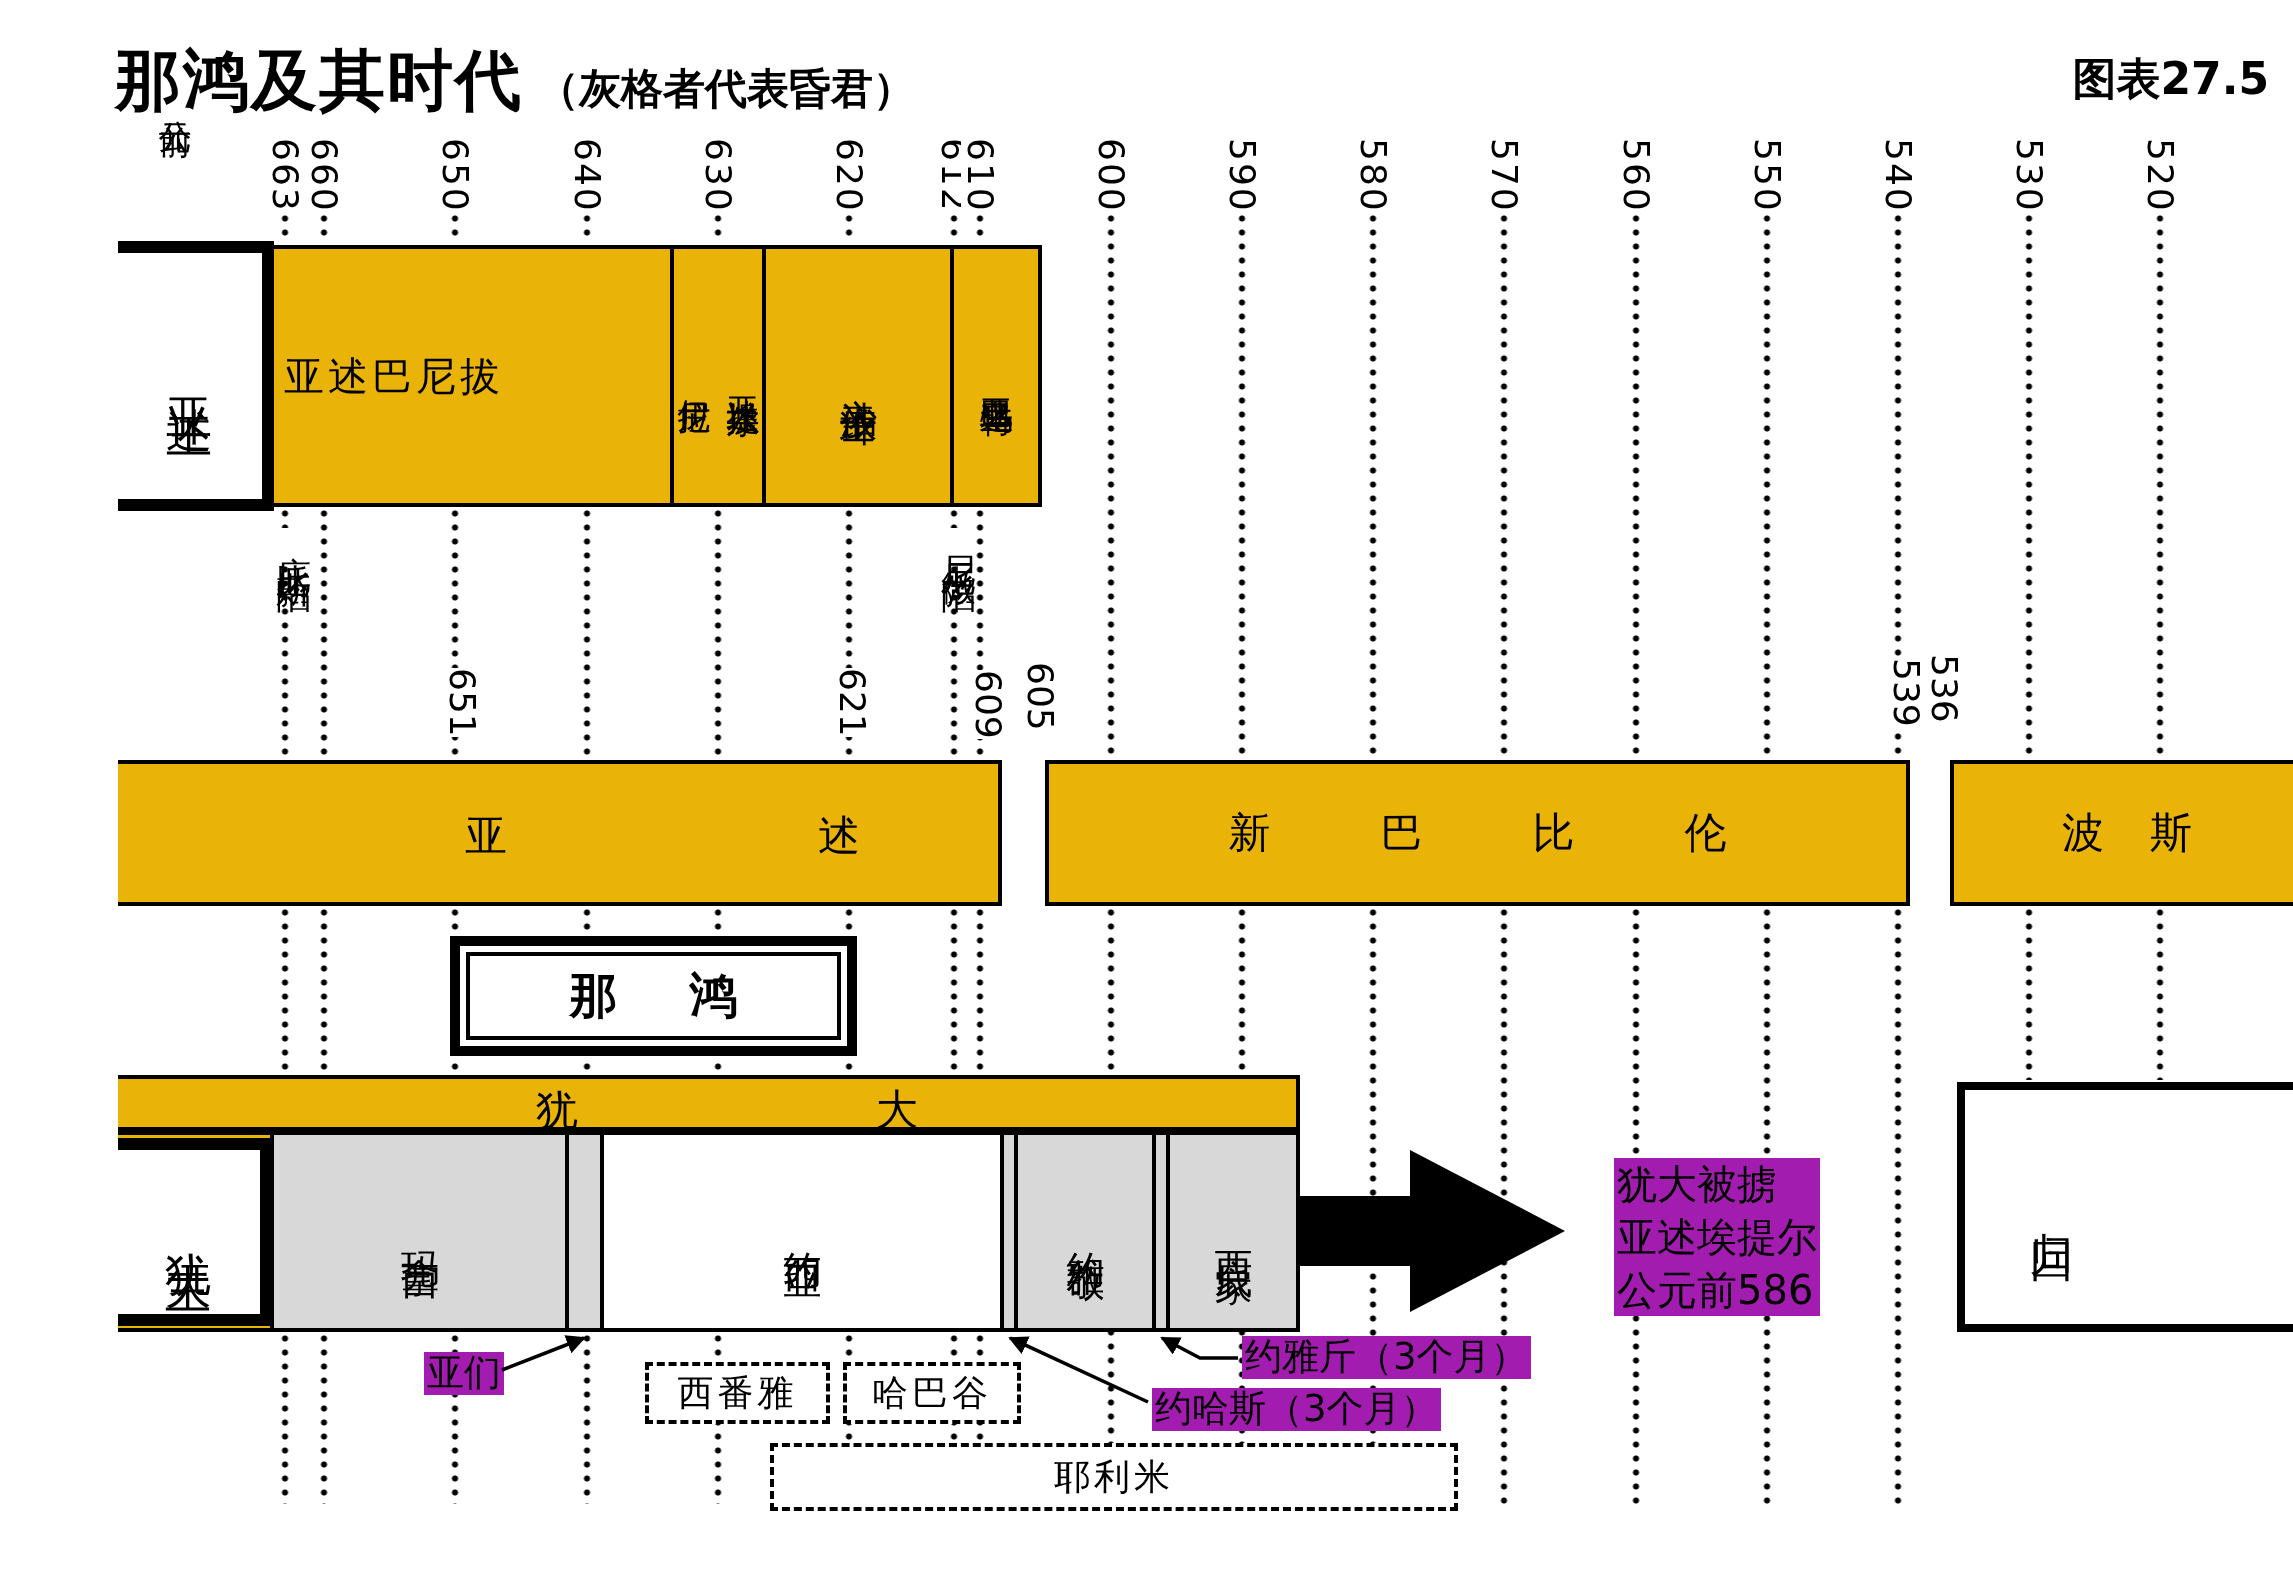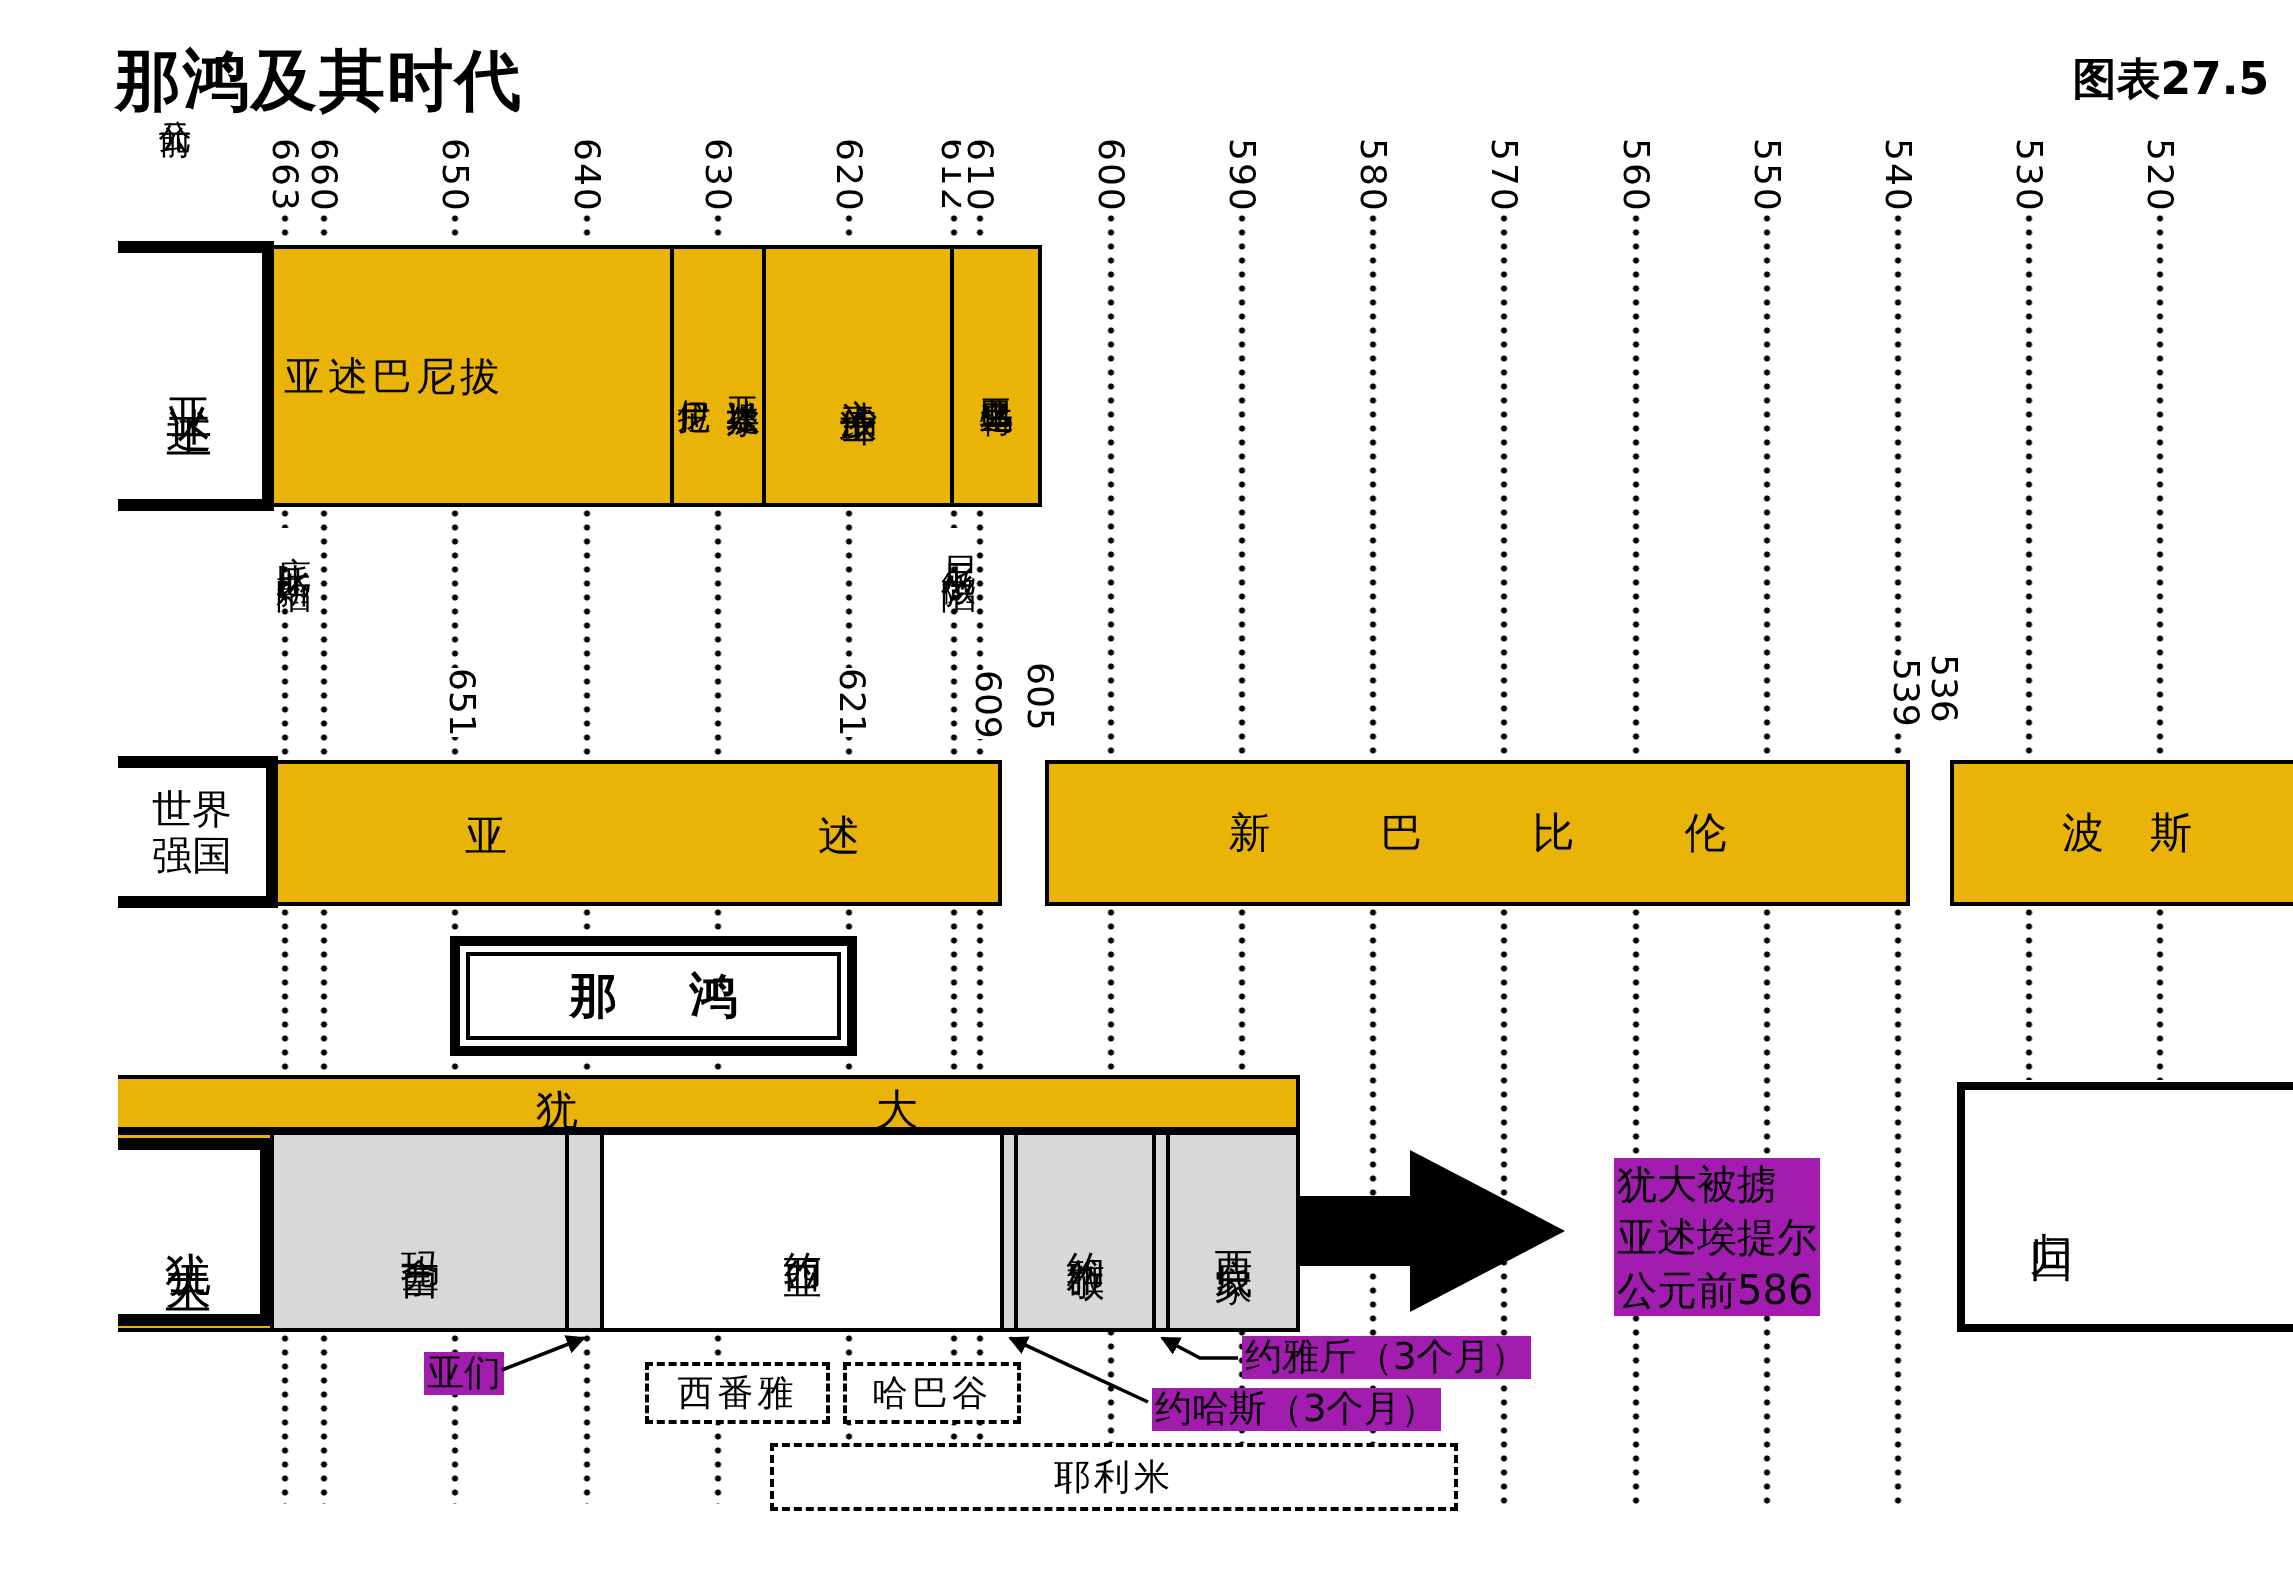--- a/index.html
+++ b/index.html
@@ -110,20 +110,21 @@
       <div class="vdot" style="left: 1898px; top: 214px; height: 543px;"></div>
       <div class="vdot" style="left: 1898px; top: 908px; height: 596px;"></div>
       <div class="vdot" style="left: 2029px; top: 214px; height: 543px;"></div>
       <div class="vdot" style="left: 2029px; top: 908px; height: 172px;"></div>
       <div class="vdot" style="left: 2160px; top: 214px; height: 543px;"></div>
       <div class="vdot" style="left: 2160px; top: 908px; height: 172px;"></div>
     </div>
 
   <div class="title-row">
     <span class="title">那鸿及其时代</span>
+    <span class="subtitle">（灰格者代表昏君）</span>
   </div>
   <div class="figref">图表27.5</div>
   <div class="era vtext">公元前</div>
 
   <div class="box noleft" style="left:118px;top:245px;width:924px;height:262px;">
     <div class="kingbox" style="left:0;width:552px;">
       <span style="font-size:40px;letter-spacing:4px;">亚述巴尼拔</span>
     </div>
     <div class="kingbox divleft" style="left:552px;width:92px;flex-direction:row-reverse;gap:4px;">
       <span class="vtext" style="font-size:33px;letter-spacing:2px;">亚述埃提尔</span>
@@ -155,26 +156,20 @@
   </div>
   <div class="box" style="left:1045px;top:760px;width:865px;height:146px;display:flex;align-items:center;justify-content:center;gap:110px;font-size:42px;">
     <span>新</span>
     <span>巴</span>
     <span>比</span>
     <span>伦</span>
   </div>
   <div class="box noright" style="left:1950px;top:760px;width:350px;height:146px;display:flex;align-items:center;justify-content:center;gap:46px;font-size:42px;">
     <span>波</span>
     <span>斯</span>
-  </div>
-  <div class="bracket" style="left:118px;top:756px;width:160px;height:152px;">
-    <div style="font-size:40px;line-height:1.15;text-align:center;">
-      <div>世界</div>
-      <div>强国</div>
-    </div>
   </div>
 
   <div class="nahum">
     <div class="nahum-inner">
       <span>那</span>
       <span>鸿</span>
     </div>
   </div>
 
   <div class="box noleft" style="left:118px;top:1075px;width:1182px;height:56px;">

